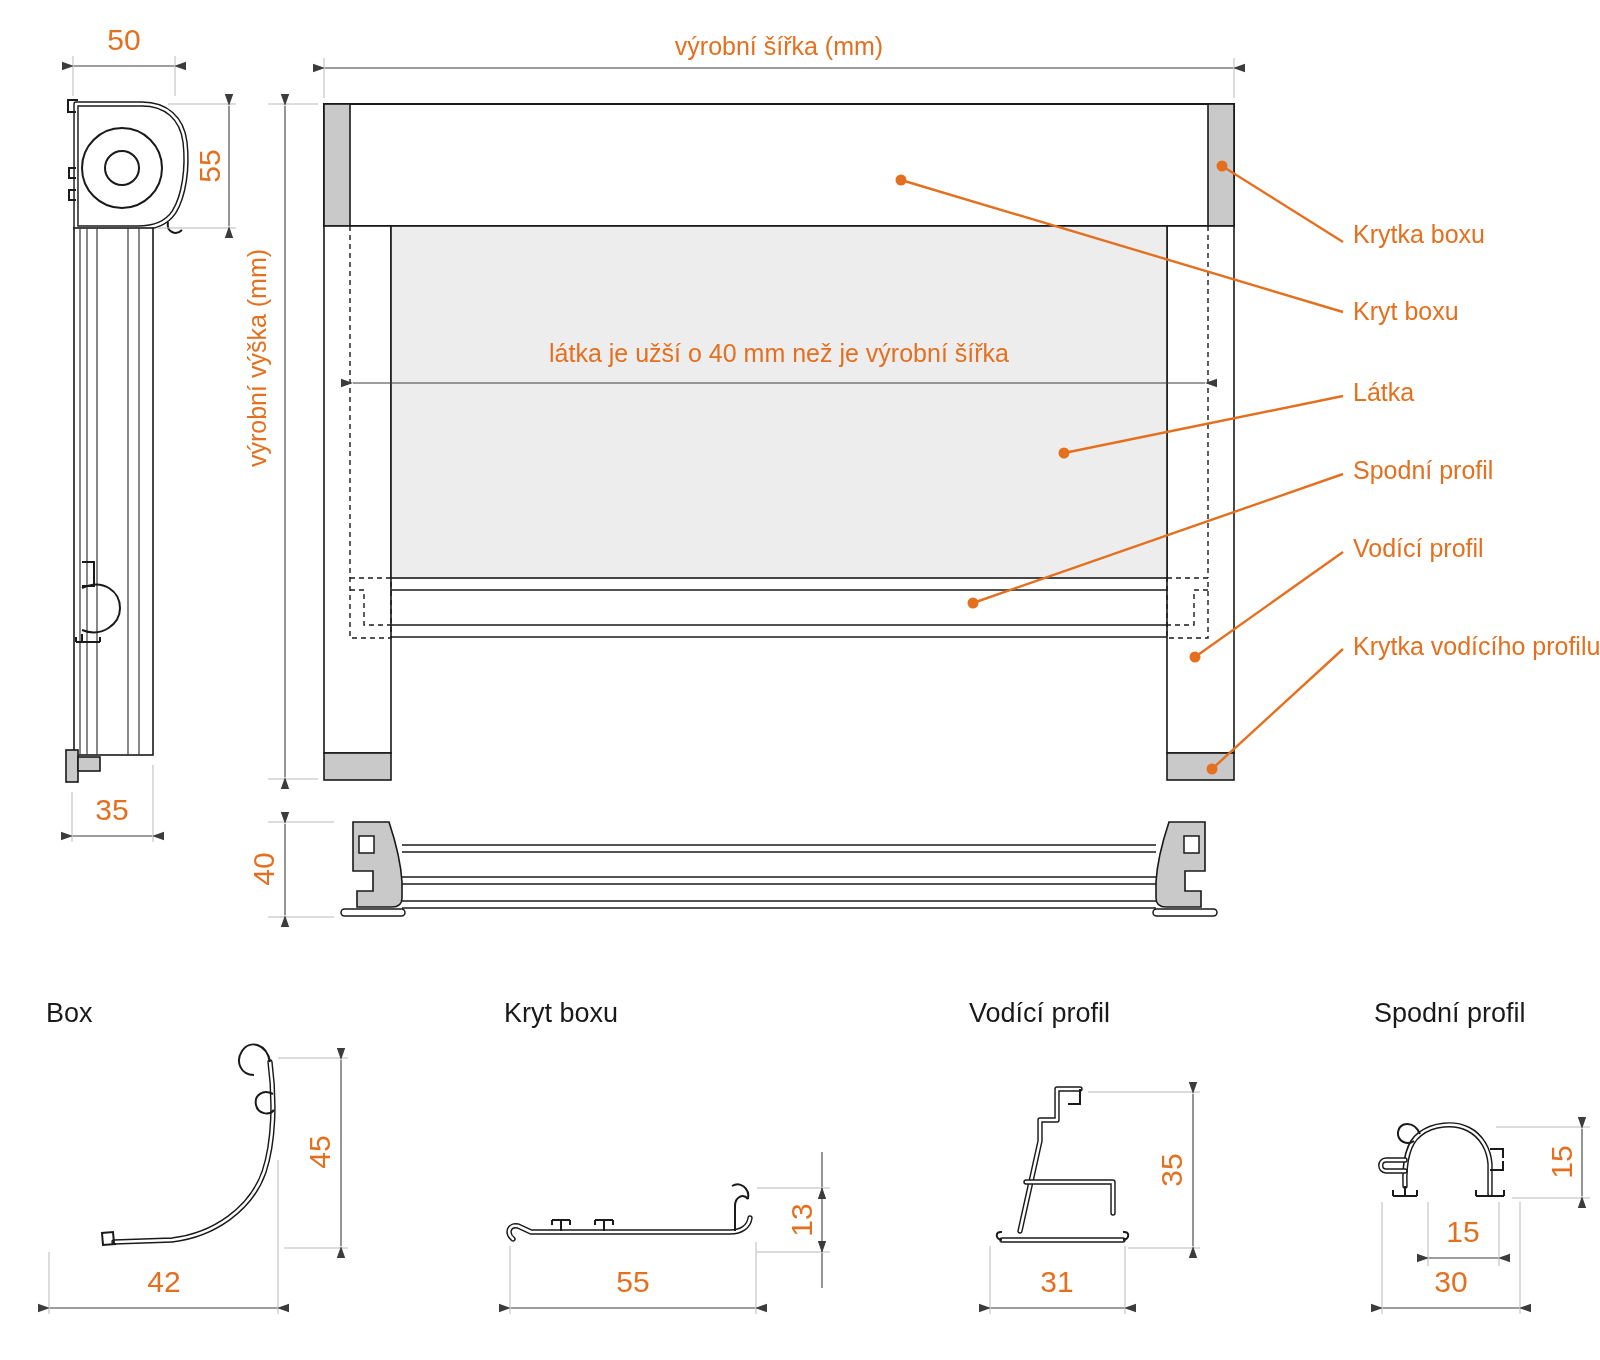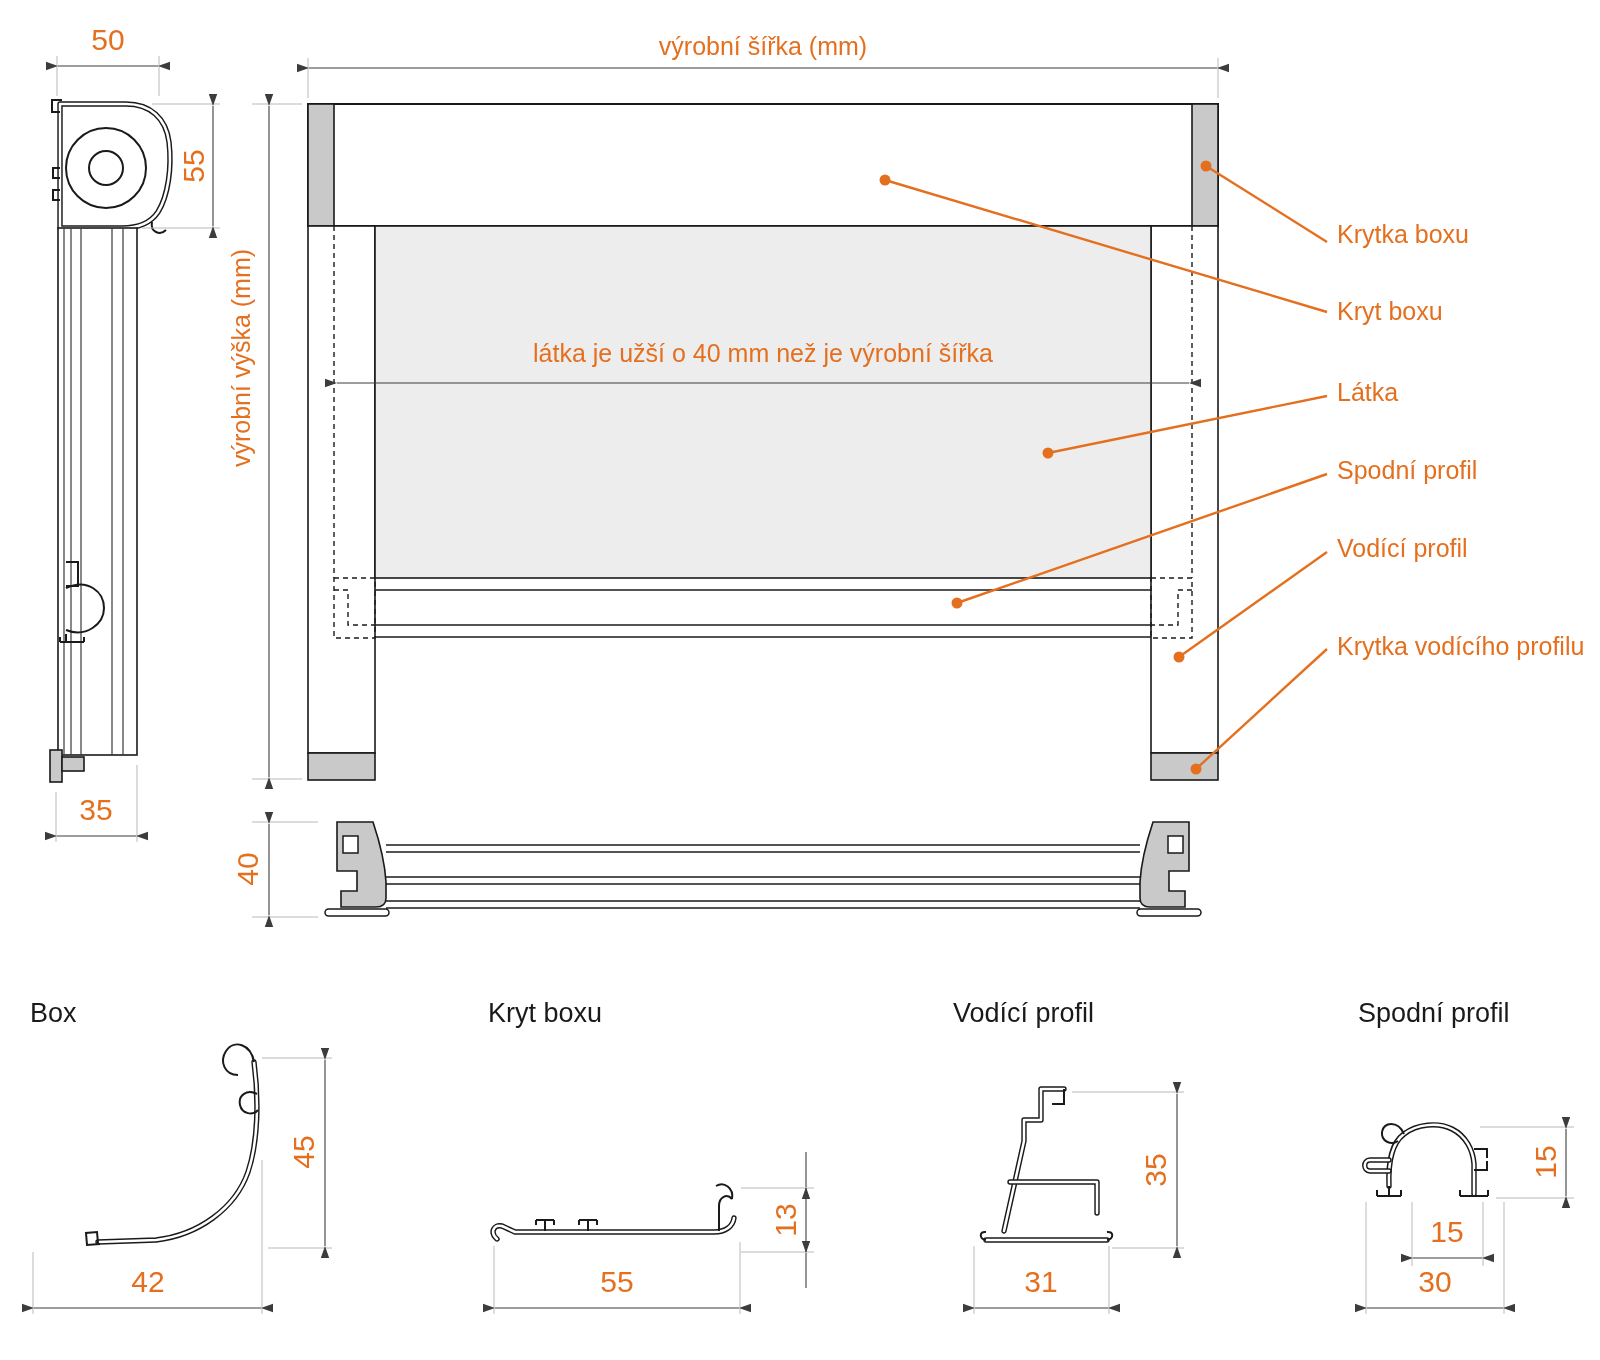--- a/index.html
+++ b/index.html
@@ -1,17 +1,17 @@
 <!DOCTYPE html>
 <html style="--accent: #e4701f; --line: #1a1a1a; --dim: #3c3c3c; --ext: #b9b9b9; --cap_fill: #c9c9ca; --fabric_fill: #ededee;"><head>
 <meta charset="utf-8">
 <style>
   html,body{margin:0;padding:0;background:#fff;}
   .page{width:1300px;height:1360px;position:relative;background:#fff;
-        font-family:"Liberation Sans",sans-serif;}
+        font-family:"Liberation Sans",sans-serif;padding-left:16px;}
   svg{display:block;}
   text{font-family:"Liberation Sans",sans-serif;}
   .t-accent{fill:var(--accent);}
   .dim-num{font-size:30px;}
   .lbl{font-size:25px;}
   .title{font-size:27px;fill:var(--line);}
   .dim{stroke:var(--dim);stroke-width:1.1;fill:none;}
   .ext{stroke:var(--ext);stroke-width:1;fill:none;}
   .arrw{fill:var(--dim);stroke:none;}
   .box-r{fill:#fff;stroke:var(--line);stroke-width:2;}

